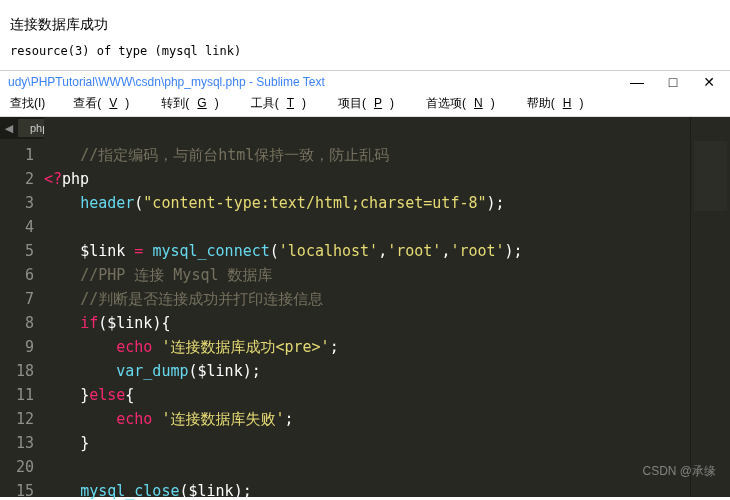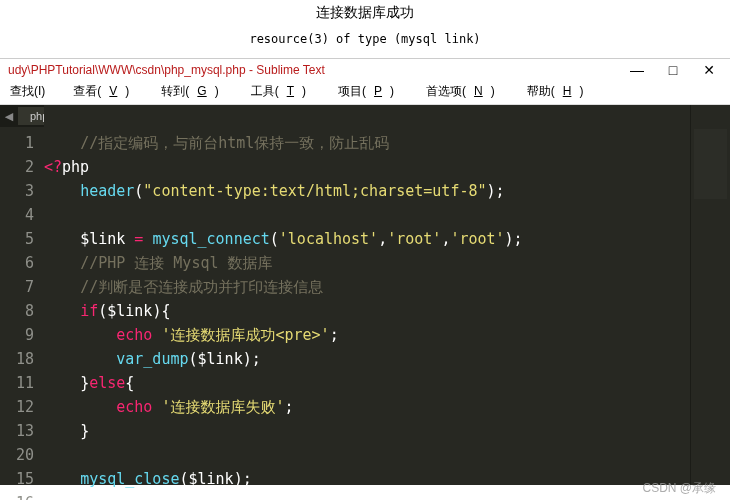--- a/index.html
+++ b/index.html
@@ -1,22 +1,22 @@
 <!DOCTYPE html>
 <html><head>
 <meta charset="utf-8">
 <style>
   * { margin: 0; padding: 0; box-sizing: border-box; }
   body { font-family: "Microsoft YaHei", Arial, sans-serif; width: 730px; height: 500px; overflow: hidden; background: #fff; position: relative; }
-  .browser-out { padding: 4px 10px 6px 10px; background: #fff; text-align: center; }
+  .browser-out { padding: 16px 10px 6px 10px; background: #fff; }
   .browser-out .success { font-size: 14px; color: #000; margin-bottom: 10px; }
   .browser-out .res { font-family: "SimSun", monospace; font-size: 12px; color: #000; }
   .hr { border-top: 1px solid #ccc; margin-top: 6px; }
   .titlebar { display: flex; align-items: center; padding: 4px 8px; font-size: 12px; background: #fff; }
-  .titlebar .path { flex: 1; color: #b91c1c; }
+  .titlebar .path { flex: 1; color: #3b82f6; }
   .winbtns { display: flex; gap: 22px; padding: 0 6px; }
   .winbtn { width: 14px; height: 14px; display: flex; align-items: center; justify-content: center; font-size: 14px; color: #000; }
   .menubar { display: flex; gap: 16px; padding: 2px 6px 4px 6px; font-size: 12px; background: #fff; border-bottom: 1px solid #ddd; }
   .menubar span { padding: 0 4px; }
   .ul { text-decoration: underline; }
   .editor { display: flex; background: #272822; height: 380px; position: relative; }
   .tabbar { position: absolute; top: 0; left: 0; right: 0; height: 22px; background: #1b1c17; display: flex; align-items: center; }
   .tab-arrow { width: 18px; color: #888; font-size: 11px; text-align: center; }
   .tab { background: #34352d; color: #ccc; font-size: 11px; padding: 3px 12px; display: flex; align-items: center; gap: 28px; }
   .tab .circ { width: 7px; height: 7px; border: 1px solid #888; border-radius: 50%; }
@@ -26,21 +26,21 @@
   .code .line { white-space: pre; color: #f8f8f2; }
   .minimap { width: 40px; background: #272822; border-left: 1px solid #1b1c17; position: relative; }
   .minimap-view { position: absolute; top: 24px; left: 3px; right: 3px; height: 70px; background: rgba(120,120,100,0.08); }
   .c-tag { color: #f92672; }
   .c-kw { color: #f92672; }
   .c-var { color: #fff; }
   .c-call { color: #66d9ef; }
   .c-str { color: #e6db74; }
   .c-cmt { color: #75715e; }
   .c-punc { color: #fff; }
-  .watermark { position: absolute; right: 14px; bottom: 3px; font-size: 12px; color: #999; opacity: 0.8; pointer-events: none; }
+  .watermark { position: absolute; right: 14px; bottom: 20px; font-size: 12px; color: #999; opacity: 0.8; pointer-events: none; }
 </style>
 </head>
 <body>
 
 <div class="browser-out">
   <div class="success">连接数据库成功</div>
   <div class="res">resource(3) of type (mysql link)</div>
 </div>
 <div class="hr"></div>
 

